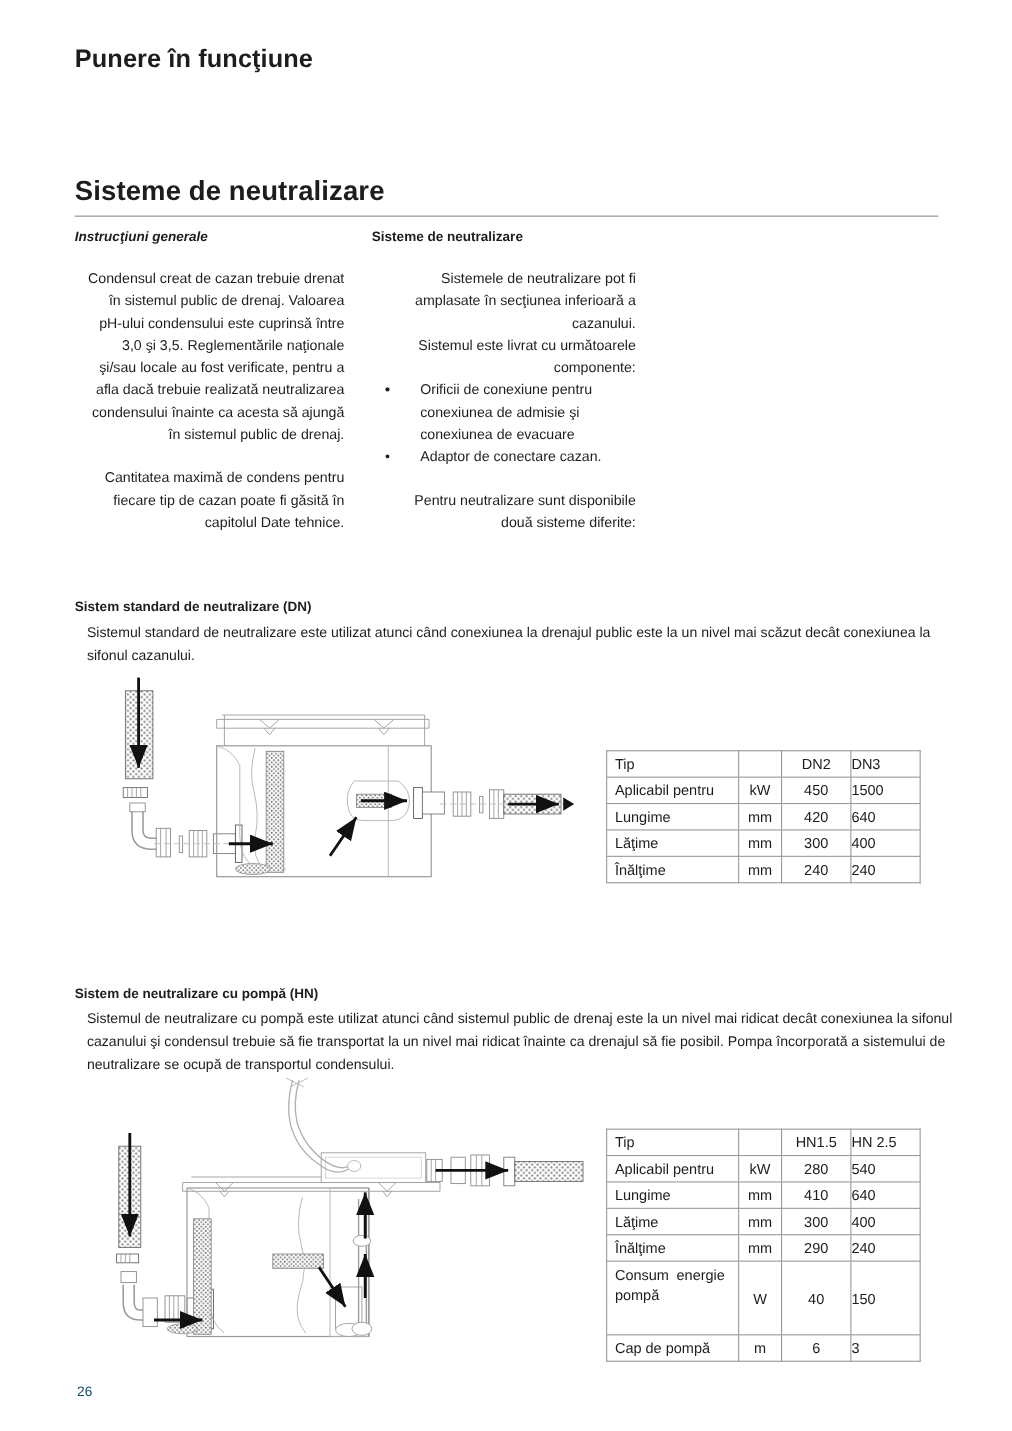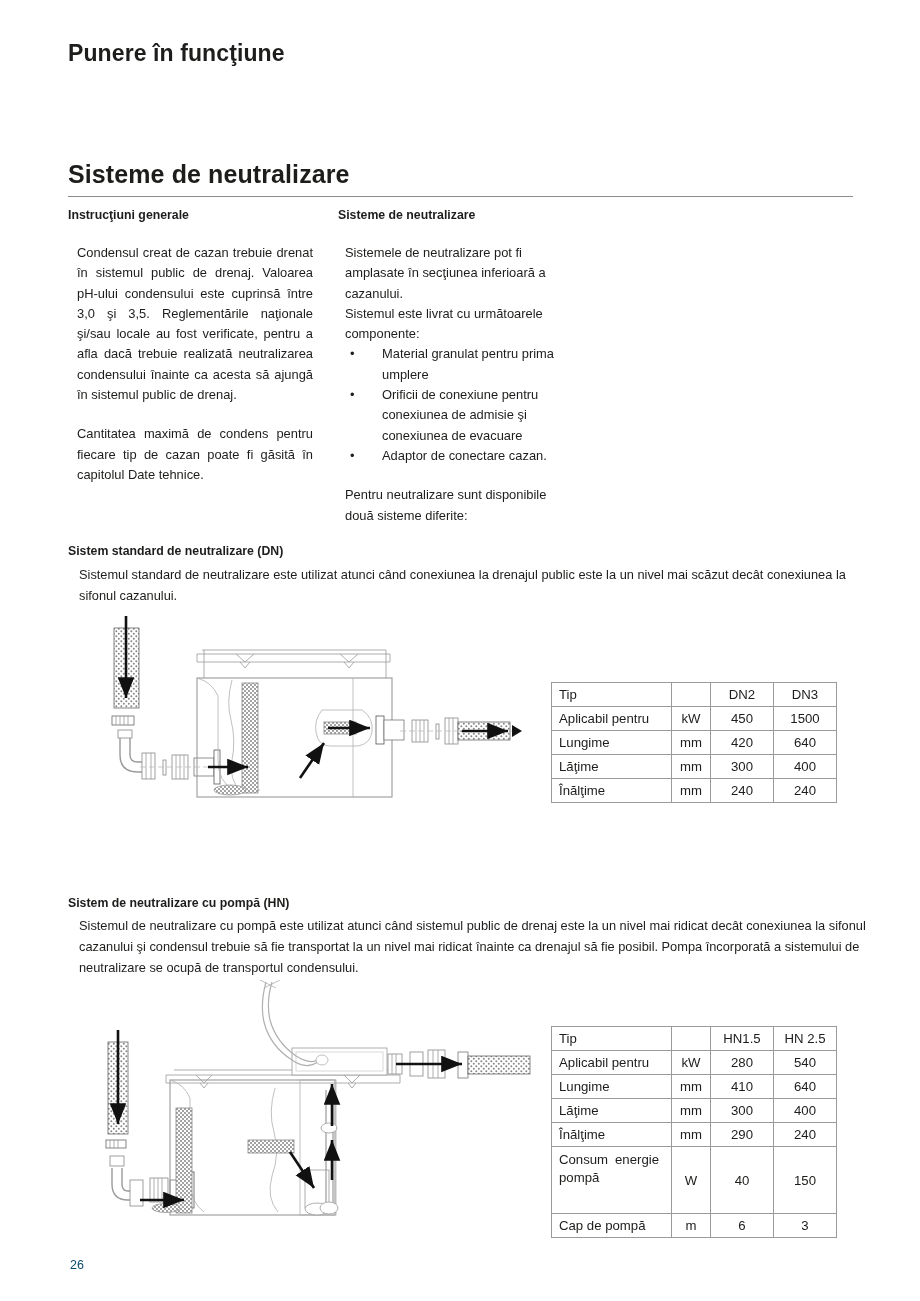--- a/index.html
+++ b/index.html
@@ -47,33 +47,33 @@
     background: #8c8c8c;
   }
 
   
   .col-head {
     position: absolute;
     font-size: 12.3px;
     font-weight: bold;
     color: #1d1d1b;
   }
-  .col-head.left  { left: 68px;  top: 208px; }
+  .col-head.left  { left: 68px;  top: 208px; font-style: italic; }
   .col-head.right { left: 338px; top: 208px; }
 
   .col-body {
     position: absolute;
     font-size: 12.9px;
     line-height: 20.3px;
     color: #1d1d1b;
   }
   .col-body.left  { left: 77px;  top: 243px; width: 236px; text-align: justify; }
   .col-body.right { left: 345px; top: 243px; width: 233px; }
 
-  .col-body p { margin: 0 0 19px 0; }
+  .col-body p { margin: 0 0 19px 0; text-align: right; }
   .col-body p:last-child { margin-bottom: 0; }
 
   ul.bullets {
     list-style: none;
     margin: 0;
     padding: 0;
   }
   ul.bullets li {
     position: relative;
     padding-left: 37px;
@@ -114,21 +114,21 @@
   }
   table.spec td {
     border: 1px solid #9a9a9a;
     padding: 0;
     height: 23px;
     vertical-align: middle;
   }
   table.spec td.c1 { width: 112px; padding-left: 7px; text-align: left; }
   table.spec td.c2 { width: 38px;  text-align: center; }
   table.spec td.c3 { width: 62px;  text-align: center; }
-  table.spec td.c4 { width: 62px;  text-align: center; }
+  table.spec td.c4 { width: 62px;  }
   table.spec td.tall { height: 62px; vertical-align: middle; }
   table.spec td.c1.tall { vertical-align: top; padding-top: 4px; }
   table.spec td .justified {
     display: block;
     text-align: justify;
     text-align-last: justify;
     width: 100px;
     line-height: 18px;
   }
   table.spec td .plain { display: block; line-height: 18px; text-align: left; }
@@ -168,21 +168,20 @@
     <p>Cantitatea maximă de condens pentru fiecare tip de cazan poate fi găsită în capitolul Date tehnice.</p>
   </div>
 
   <div class="col-head right">Sisteme de neutralizare</div>
   <div class="col-body right">
     <p style="margin-bottom:0">Sistemele de neutralizare pot fi amplasate în secţiunea inferioară a cazanului.</p>
     <p style="margin-bottom:0">Sistemul este livrat cu următoarele componente:</p>
     <ul class="bullets">
       <li>
         <span class="bullet-dot">•</span>
-        <span>Material granulat pentru prima umplere</span>
       </li>
       <li>
         <span class="bullet-dot">•</span>
         <span>Orificii de conexiune pentru conexiunea de admisie şi conexiunea de evacuare</span>
       </li>
       <li>
         <span class="bullet-dot">•</span>
         <span>Adaptor de conectare cazan.</span>
       </li>
     </ul>

